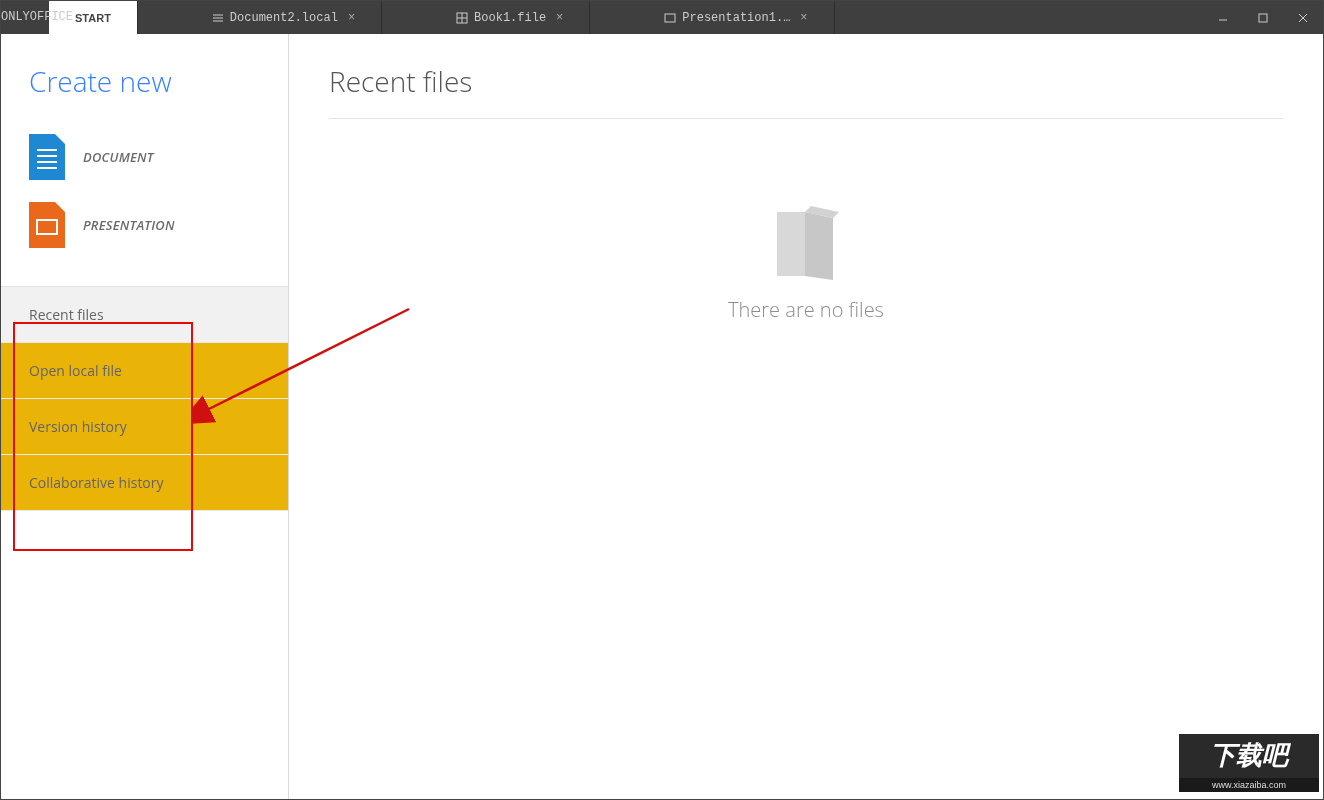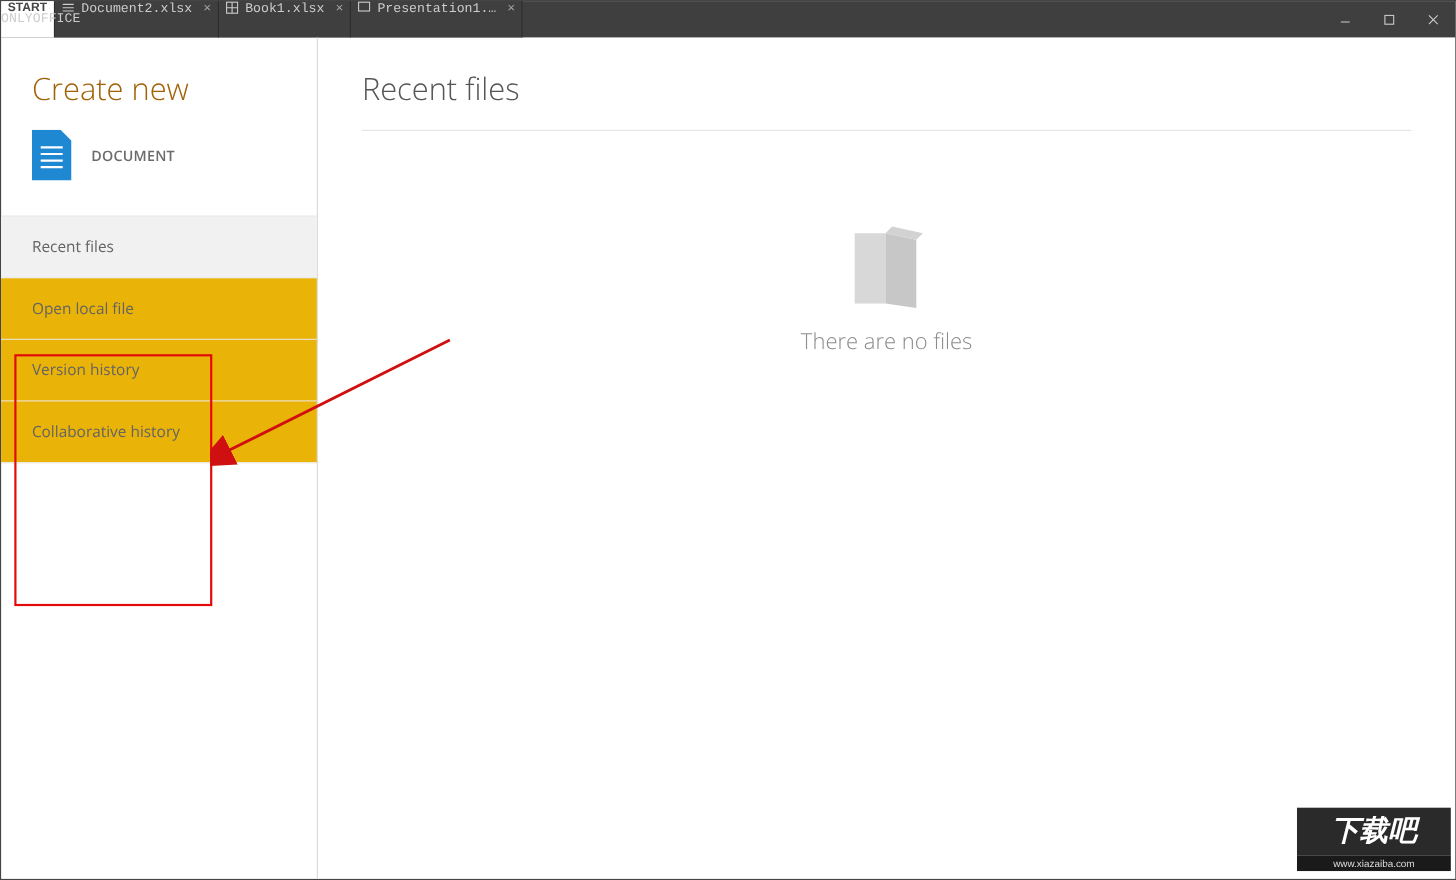--- a/index.html
+++ b/index.html
@@ -23,28 +23,30 @@
     height: 33px;
     background: #3f3f3f;
     display: flex;
     align-items: stretch;
     color: #ccc;
     font-size: 11px;
     position: relative;
   }
   .tab {
     display: flex;
-    padding: 0 6px;
+    align-items: center;
+    padding: 0 26px;
     border-right: 1px solid #2c2c2c;
     background: #3f3f3f;
     color: #ccc;
     font-family: "SimSun", "Courier New", monospace;
     font-size: 12px;
     cursor: pointer;
     position: relative;
+    margin-left: 48px;
   }
   .tab.active {
     background: #fff;
     color: #444;
   }
   .tab .tab-icon {
     margin-right: 6px;
     display: inline-flex;
   }
   .tab .close {
@@ -85,28 +87,29 @@
     display: flex;
     flex-direction: column;
     position: relative;
   }
   .sidebar .pad {
     padding: 28px 28px 10px 28px;
   }
   .create-title {
     font-size: 28px;
     font-weight: 300;
-    color: #a16207;
-    margin: 0 0 18px 0;
+    color: #3b82f6;
+    margin: 0 0 34px 0;
   }
   .create-item {
     display: flex;
     align-items: center;
     margin-bottom: 22px;
     cursor: pointer;
+    font-style: italic;
   }
   .create-icon {
     width: 36px;
     height: 46px;
     margin-right: 18px;
     display:flex;
     align-items:center;
     justify-content:center;
   }
   .create-label {
@@ -199,34 +202,34 @@
     <div class="tab">
       <span class="tab-icon">
         <svg width="12" height="12">
             <g stroke="#ccc" stroke-width="1">
               <line x1="1" y1="3" x2="11" y2="3"></line>
               <line x1="1" y1="6" x2="11" y2="6"></line>
               <line x1="1" y1="9" x2="11" y2="9"></line>
             </g>
           </svg>
       </span>
-      <span>Document2.xlsx</span>
+      <span>Document2.local</span>
       <span class="close">×</span>
     </div>
     <div class="tab">
       <span class="tab-icon">
         <svg width="12" height="12">
             <g stroke="#ccc" stroke-width="1" fill="none">
               <rect x="1" y="1" width="10" height="10"></rect>
               <line x1="1" y1="6" x2="11" y2="6"></line>
               <line x1="6" y1="1" x2="6" y2="11"></line>
             </g>
           </svg>
       </span>
-      <span>Book1.xlsx</span>
+      <span>Book1.file</span>
       <span class="close">×</span>
     </div>
     <div class="tab">
       <span class="tab-icon">
         <svg width="12" height="10">
             <rect x="1" y="1" width="10" height="8" fill="none" stroke="#ccc"></rect>
           </svg>
       </span>
       <span>Presentation1.…</span>
       <span class="close">×</span>
@@ -269,20 +272,29 @@
                   <line x1="8" y1="22" x2="28" y2="22"></line>
                   <line x1="8" y1="28" x2="28" y2="28"></line>
                   <line x1="8" y1="34" x2="28" y2="34"></line>
                 </g>
               </svg>
           </div>
           <div class="create-label">DOCUMENT</div>
         </div>
 
 
+        <div class="create-item" style="margin-bottom:28px;">
+          <div class="create-icon">
+            <svg width="36" height="46">
+                <path d="M0 0 H26 L36 10 V46 H0 Z" fill="#e9681c"></path>
+                <rect x="8" y="18" width="20" height="14" fill="none" stroke="#fff" stroke-width="2"></rect>
+              </svg>
+          </div>
+          <div class="create-label">PRESENTATION</div>
+        </div>
       </div>
 
       <div class="nav-list">
         <div class="nav-item selected">Recent files</div>
         <div class="nav-item">Open local file</div>
         <div class="nav-item">Version history</div>
         <div class="nav-item">Collaborative history</div>
       </div>
 
     </div>

